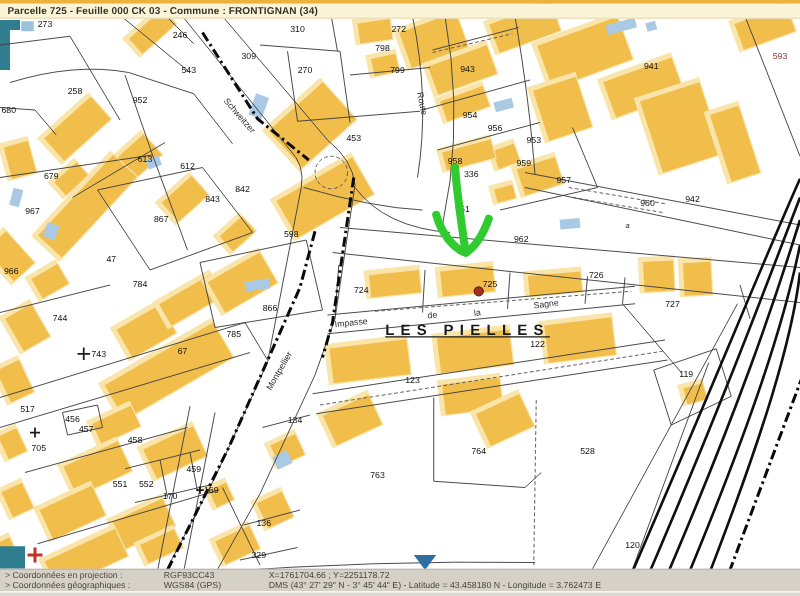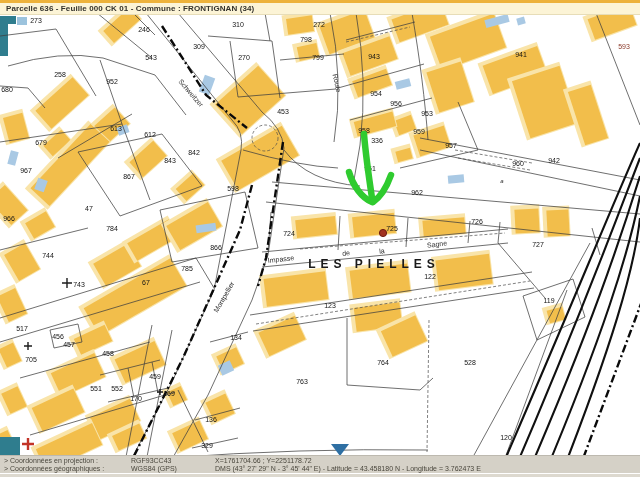--- a/index.html
+++ b/index.html
@@ -432,36 +432,36 @@
       <span class="pl" style="left: 211px; top: 419px; transform: translate(-50%, -50%) rotate(0deg);">136</span>
       <span class="pl" style="left: 207px; top: 445px; transform: translate(-50%, -50%) rotate(0deg);">329</span>
       <span class="st" style="left: 191px; top: 93px; transform: translate(-50%, -50%) rotate(49deg);">Schweitzer</span>
       <span class="st" style="left: 337px; top: 83px; transform: translate(-50%, -50%) rotate(78deg);">Route</span>
       <span class="st" style="left: 224px; top: 297px; transform: translate(-50%, -50%) rotate(-60deg);">Montpellier</span>
       <span class="st" style="left: 281px; top: 259px; transform: translate(-50%, -50%) rotate(-6deg);">Impasse</span>
       <span class="st" style="left: 346px; top: 253px; transform: translate(-50%, -50%) rotate(-6deg);">de</span>
       <span class="st" style="left: 382px; top: 251px; transform: translate(-50%, -50%) rotate(-6deg);">la</span>
       <span class="st" style="left: 437px; top: 244px; transform: translate(-50%, -50%) rotate(-7deg);">Sagne</span>
       <span class="sec" style="left: 502px; top: 181px; transform: translate(-50%, -50%) rotate(0deg);">a</span>
-      <span class="place" style="left: 374px; top: 264px; transform: translate(-50%, -50%) rotate(0deg);">LES PIELLES</span>
+      <span class="place" style="left: 374px; top: 264px; transform: translate(-50%, -50%) rotate(0deg); text-decoration: underline;">LES PIELLES</span>
     </div>
 
   <svg class="overlay" width="640" height="477" viewBox="0 0 640 477">
     <circle cx="383" cy="233" r="3.6" fill="#A23220" stroke="#6e1d12" stroke-width="1"></circle>
     <g stroke="#2FCB2F" stroke-width="6.5" fill="none" stroke-linecap="round">
       <path d="M364,134 C366,158 369,178 372,198"></path>
       <path d="M349,172 C353,186 362,198 372,202"></path>
       <path d="M391,175 C386,189 379,198 373,202"></path>
     </g>
     <polygon points="331,444 349,444 340,456" fill="#2E6FA3"></polygon>
   </svg>
 
   <div class="top-strip"></div>
   <div class="titlebar">
-    <span>Parcelle 636 - Feuille 000 CK 01 - Commune : FRONTIGNAN (34)</span>
+    <span>Parcelle 725 - Feuille 000 CK 03 - Commune : FRONTIGNAN (34)</span>
   </div>
 
   <div class="statusbar">
     <div class="srow" style="top:1px">
       <span class="scol1">&gt; Coordonnées en projection :</span>
       <span class="scol2">RGF93CC43</span>
       <span class="scol3">X=1761704.66 ; Y=2251178.72</span>
     </div>
     <div class="srow" style="top:9px">
       <span class="scol1">&gt; Coordonnées géographiques :</span>

